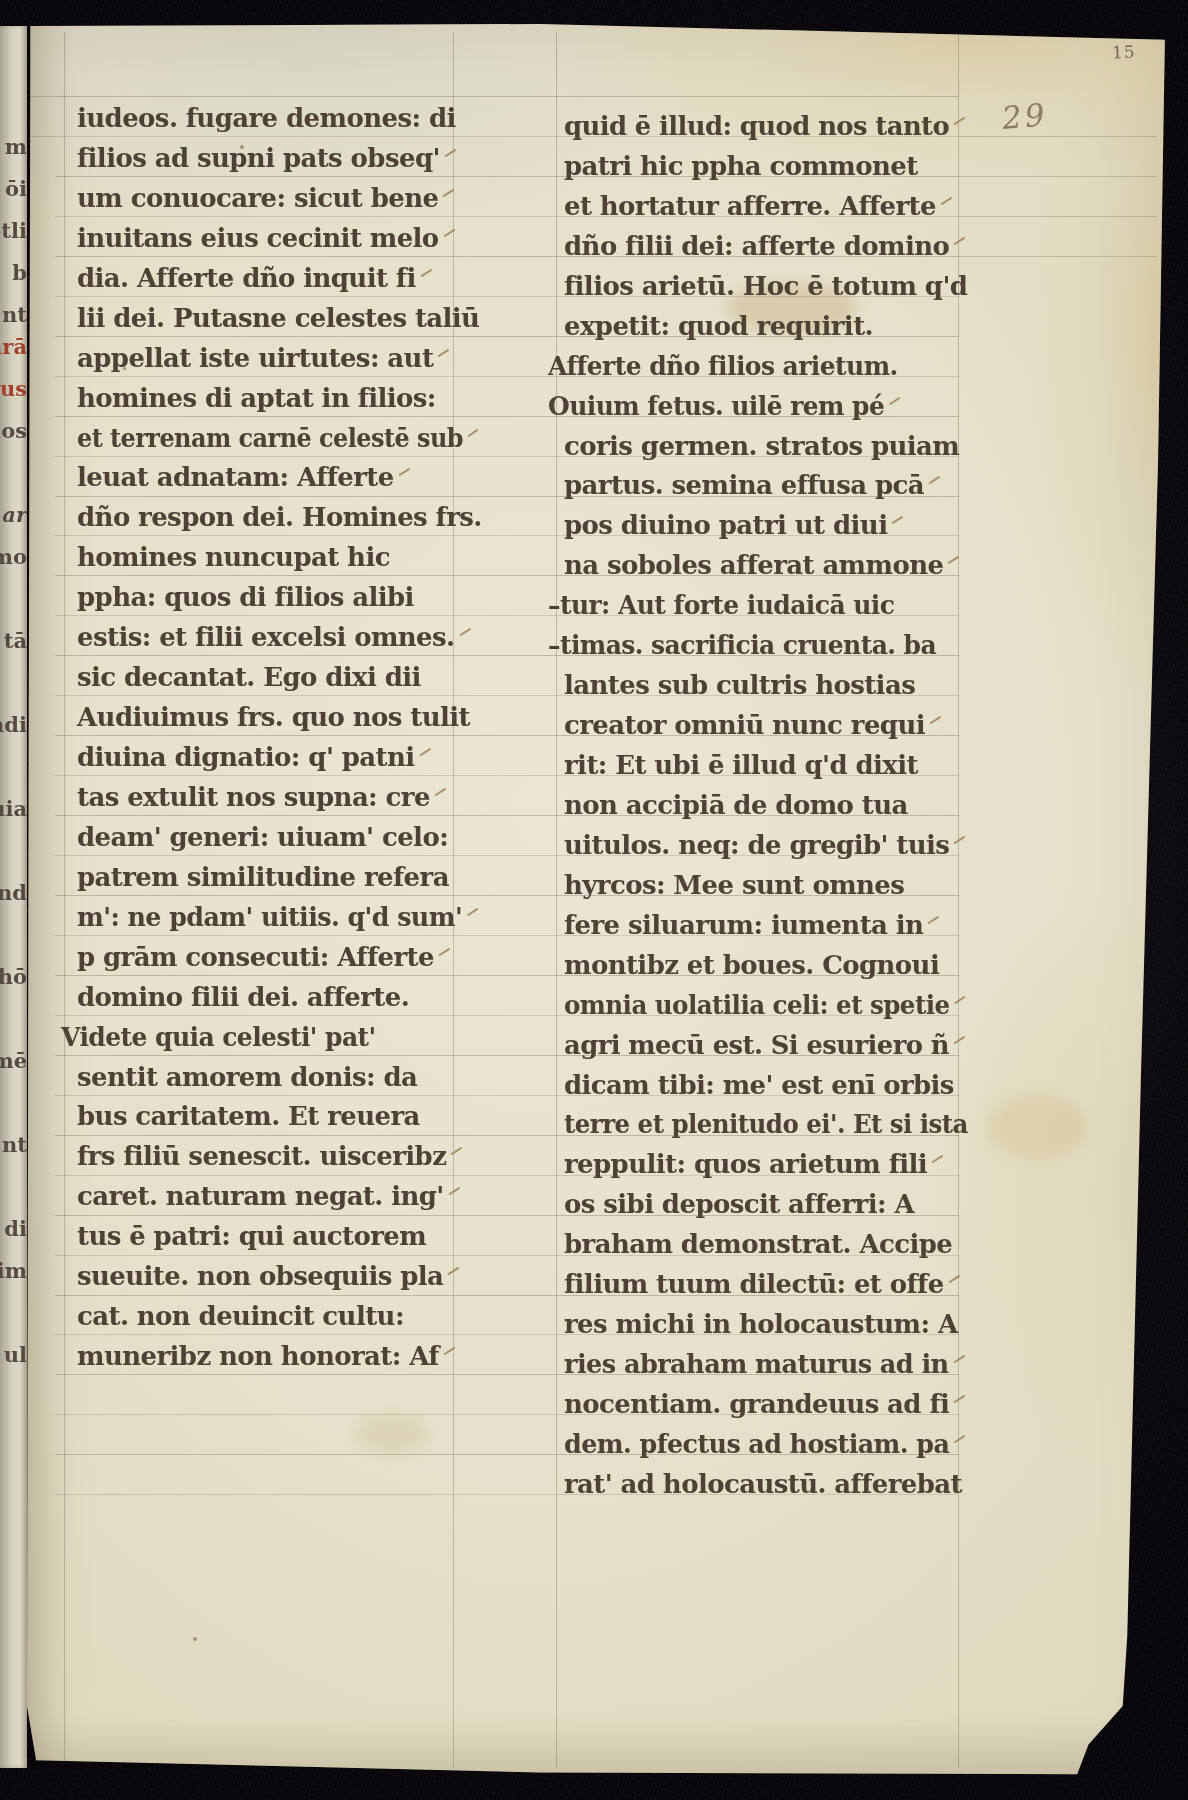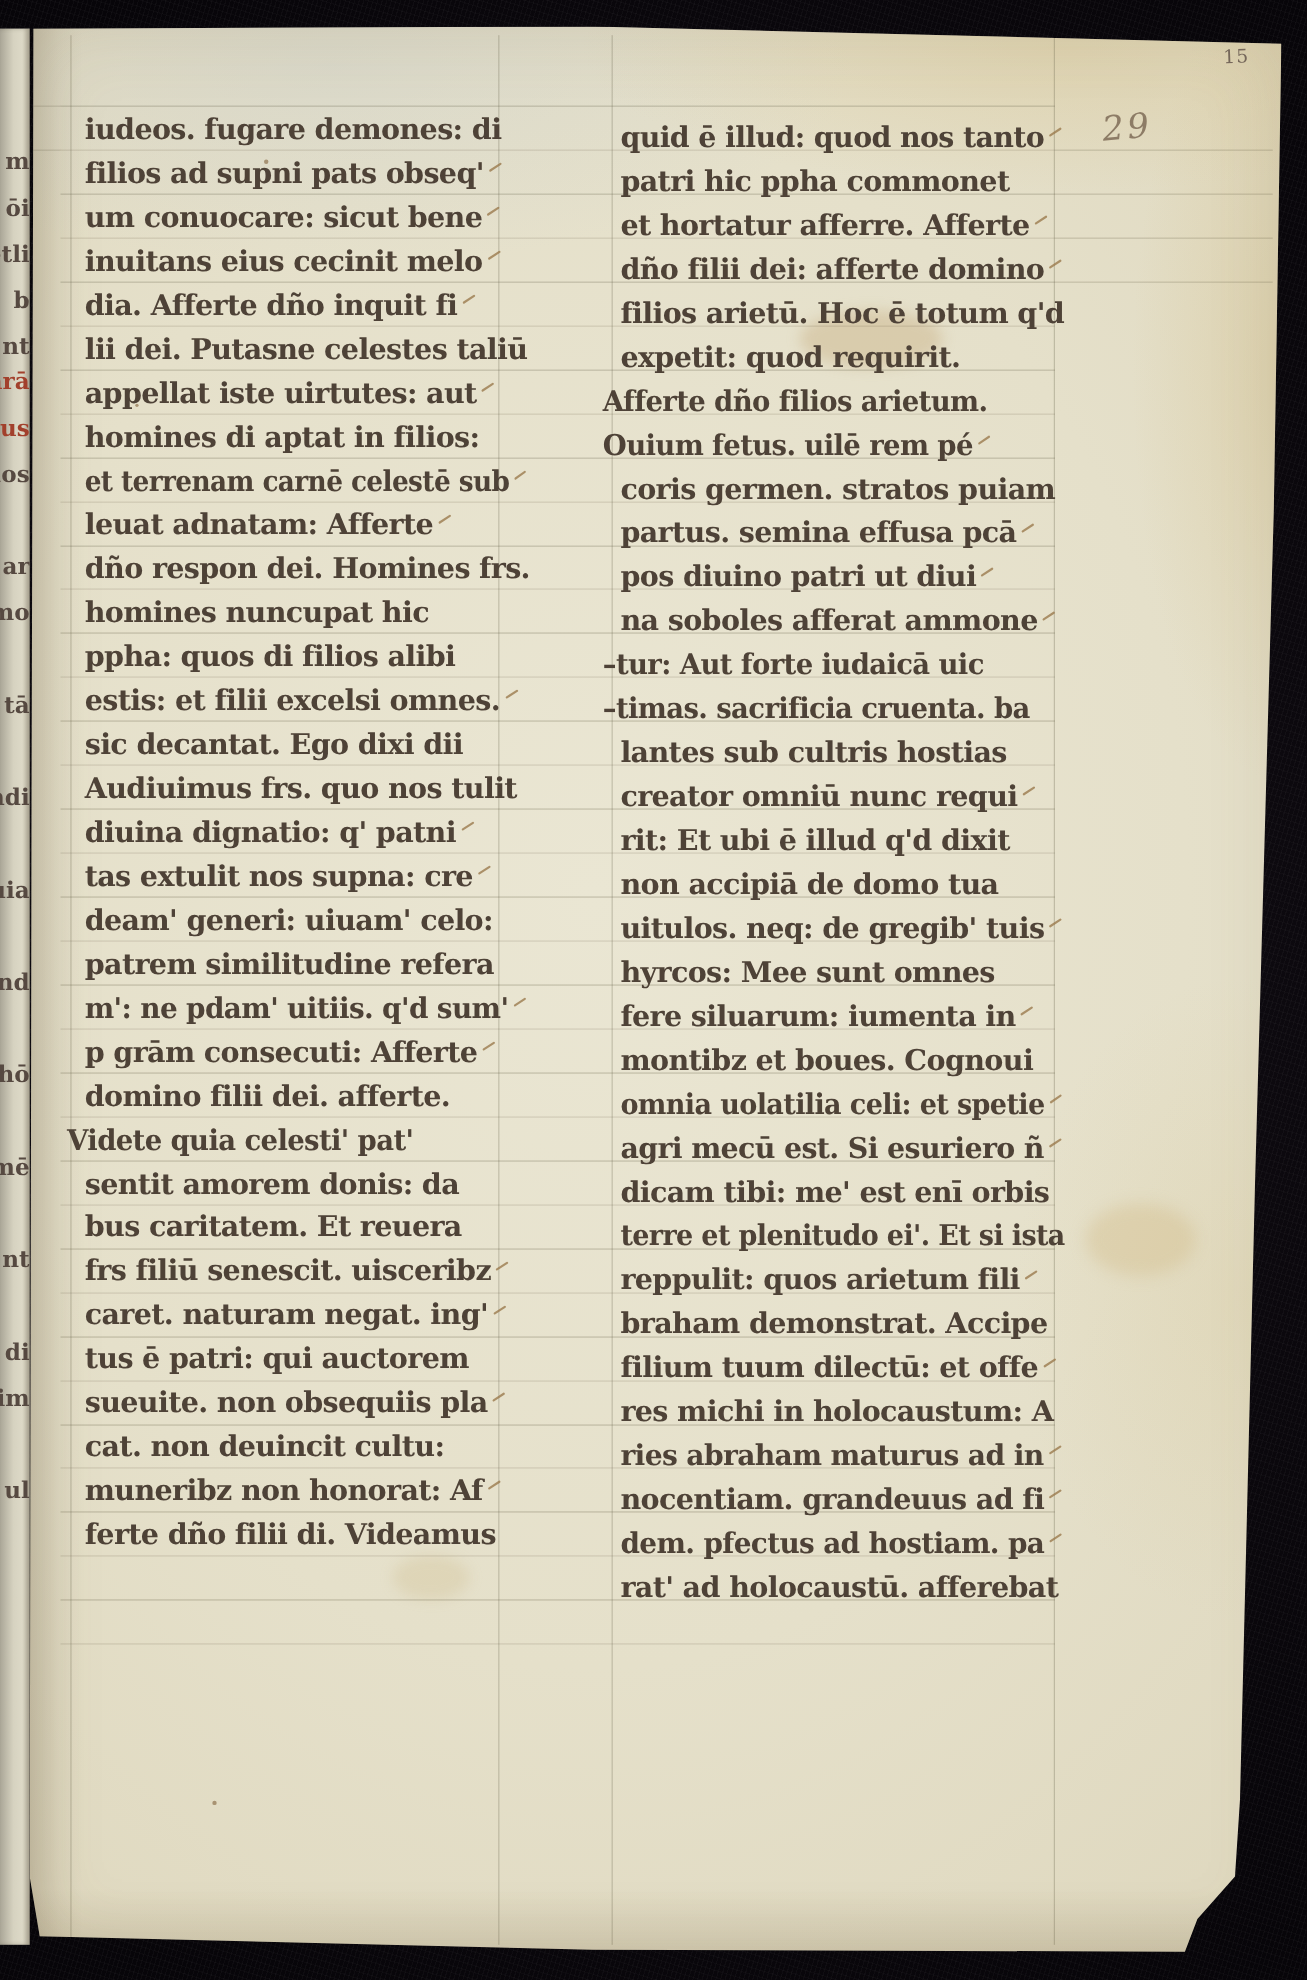--- a/index.html
+++ b/index.html
@@ -57,21 +57,21 @@
 
   <div class="prev-edge" id="prevEdge">
       <span class="frag" style="top: 108px;">m</span>
       <span class="frag" style="top: 150px;">ōi</span>
       <span class="frag" style="top: 192px;">etli</span>
       <span class="frag" style="top: 234px;">b</span>
       <span class="frag" style="top: 276px;">nt</span>
       <span class="frag red" style="top: 308px;">hrā</span>
       <span class="frag red" style="top: 350px;">bus</span>
       <span class="frag" style="top: 392px;">uos</span>
-      <span class="frag" style="top: 476px;">ar</span>
+      <span class="frag" style="top: 476px; font-style: italic;">ar</span>
       <span class="frag" style="top: 518px;">mo</span>
       <span class="frag" style="top: 602px;">tā</span>
       <span class="frag" style="top: 686px;">ndi</span>
       <span class="frag" style="top: 770px;">uia</span>
       <span class="frag" style="top: 854px;">nd</span>
       <span class="frag" style="top: 938px;">hō</span>
       <span class="frag" style="top: 1022px;">mē</span>
       <span class="frag" style="top: 1106px;">nt</span>
       <span class="frag" style="top: 1190px;">di</span>
       <span class="frag" style="top: 1232px;">im</span>
@@ -165,21 +165,20 @@
         <div class="line">domino filii dei. afferte.</div>
         <div class="line outdent" style="transform: scaleX(0.962);">Videte quia celesti' pat'</div>
         <div class="line">sentit amorem donis: da</div>
         <div class="line">bus caritatem. Et reuera</div>
         <div class="line">frs filiū senescit. uisceribz<span class="tick"></span></div>
         <div class="line">caret. naturam negat. ing'<span class="tick"></span></div>
         <div class="line">tus ē patri: qui auctorem</div>
         <div class="line">sueuite. non obsequiis pla<span class="tick"></span></div>
         <div class="line">cat. non deuincit cultu:</div>
         <div class="line">muneribz non honorat: Af<span class="tick"></span></div>
-        <div class="line">ferte dño filii di. Videamus</div>
       </div>
     <div class="col" id="colRight" style="left:537px;top:82px;width:404px;">
         <div class="line" style="transform: scaleX(0.995);">quid ē illud: quod nos tanto<span class="tick"></span></div>
         <div class="line">patri hic ppha commonet</div>
         <div class="line">et hortatur afferre. Afferte<span class="tick"></span></div>
         <div class="line">dño filii dei: afferte domino<span class="tick"></span></div>
         <div class="line">filios arietū. Hoc ē totum q'd</div>
         <div class="line">expetit: quod requirit.</div>
         <div class="line outdent" style="transform: scaleX(0.962);">Afferte dño filios arietum.</div>
         <div class="line outdent" style="transform: scaleX(0.962);">Ouium fetus. uilē rem pé<span class="tick"></span></div>
@@ -195,20 +194,21 @@
         <div class="line">non accipiā de domo tua</div>
         <div class="line">uitulos. neq: de gregib' tuis<span class="tick"></span></div>
         <div class="line">hyrcos: Mee sunt omnes</div>
         <div class="line">fere siluarum: iumenta in<span class="tick"></span></div>
         <div class="line">montibz et boues. Cognoui</div>
         <div class="line" style="transform: scaleX(0.946);">omnia uolatilia celi: et spetie<span class="tick"></span></div>
         <div class="line" style="transform: scaleX(0.995);">agri mecū est. Si esuriero ñ<span class="tick"></span></div>
         <div class="line">dicam tibi: me' est enī orbis</div>
         <div class="line" style="transform: scaleX(0.944);">terre et plenitudo ei'. Et si ista</div>
         <div class="line">reppulit: quos arietum fili<span class="tick"></span></div>
+        <div class="line">os sibi deposcit afferri: A</div>
         <div class="line">braham demonstrat. Accipe</div>
         <div class="line">filium tuum dilectū: et offe<span class="tick"></span></div>
         <div class="line">res michi in holocaustum: A</div>
         <div class="line" style="transform: scaleX(0.985);">ries abraham maturus ad in<span class="tick"></span></div>
         <div class="line">nocentiam. grandeuus ad fi<span class="tick"></span></div>
         <div class="line" style="transform: scaleX(0.976);">dem. pfectus ad hostiam. pa<span class="tick"></span></div>
         <div class="line">rat' ad holocaustū. afferebat</div>
       </div>
 
     <div class="foot-shade"></div>

